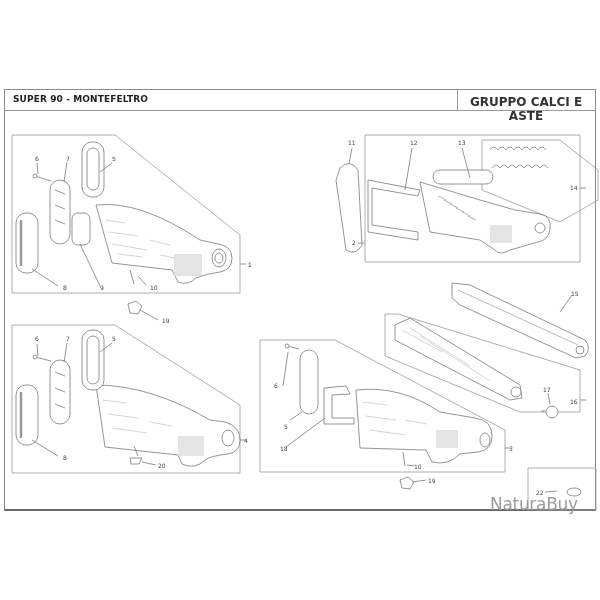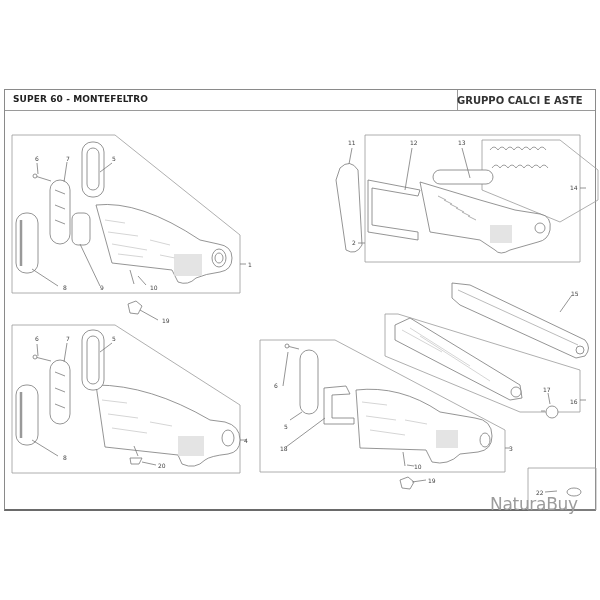--- a/index.html
+++ b/index.html
@@ -1,31 +1,31 @@
 <!DOCTYPE html>
 <html><head>
 <meta charset="utf-8">
 <style>
   html,body{margin:0;padding:0;background:#fff;}
   body{width:600px;height:600px;position:relative;overflow:hidden;font-family:"DejaVu Sans",sans-serif;}
   .sheet{position:absolute;left:4px;top:89px;width:592px;height:422px;border:1px solid #8a8a8a;border-bottom:2px solid #6a6a6a;box-sizing:border-box;}
   .hdr{position:absolute;left:0;top:0;width:100%;height:20px;border-bottom:1px solid #9a9a9a;}
   .hdr-title{position:absolute;left:8px;top:4px;font-size:9px;font-weight:bold;color:#222;letter-spacing:0.1px;}
   .hdr-div{position:absolute;left:452px;top:0;width:1px;height:20px;background:#9a9a9a;}
-  .hdr-group{position:absolute;left:452px;right:0;top:5px;text-align:left;font-size:10px;font-weight:bold;color:#333;}
+  .hdr-group{position:absolute;left:452px;right:0;top:5px;text-align:center;font-size:12px;font-weight:bold;color:#333;}
   svg.art{position:absolute;left:0;top:0;}
   .lbl{font-family:"DejaVu Sans",sans-serif;font-size:6px;fill:#444;}
   .wm{position:absolute;left:490px;top:474px;font-family:"DejaVu Sans",sans-serif;font-size:17px;color:#9c9c9c;letter-spacing:-0.3px;margin-top:20px;}
 </style>
 </head>
 <body>
 
 <div class="sheet">
   <div class="hdr">
-    <span class="hdr-title">SUPER 60 - MONTEFELTRO</span>
+    <span class="hdr-title">SUPER 90 - MONTEFELTRO</span>
     <span class="hdr-div"></span>
     <span class="hdr-group">GRUPPO CALCI E ASTE</span>
   </div>
 </div>
 
 <svg class="art" width="600" height="600" viewBox="0 0 600 600" fill="none" stroke="#7a7a7a" stroke-width="0.8">
 
   <g>
     <path d="M12,135 L115,135 L240,235 L240,293 L12,293 Z" stroke="#9a9a9a"></path>
 

